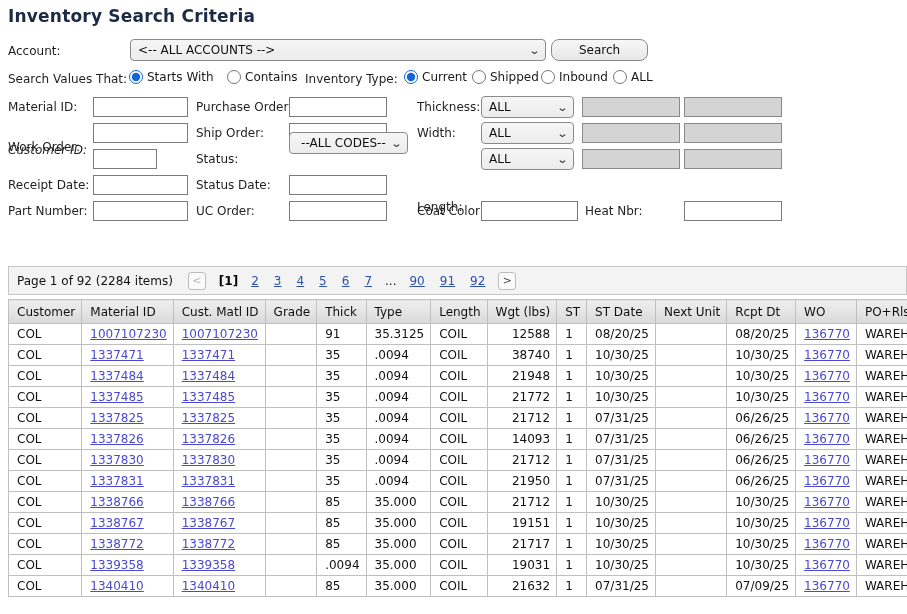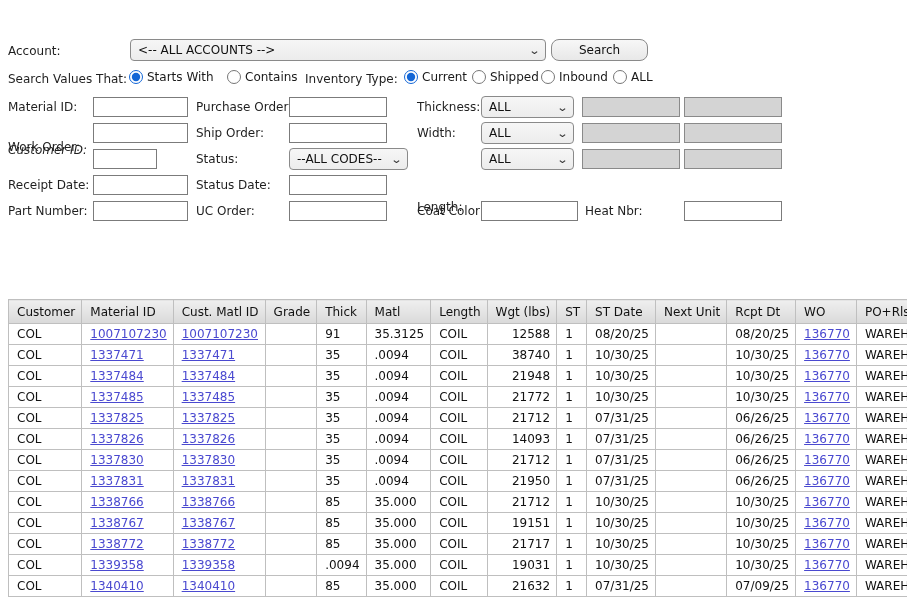--- a/index.html
+++ b/index.html
@@ -52,20 +52,21 @@
   table.grid th { height:24px; background:linear-gradient(#efefef,#d9d9d9); color:#111; }
   table.grid td { height:21px; background:#fff; color:#111; }
   table.grid td.num { text-align:right; }
   table.grid a { color:#4a49d0; text-decoration:underline; cursor:pointer; }
 </style>
 </head>
 <body>
 
 <div id="screen">
 
+  <div class="abs page-title">Inventory Search Criteria</div>
 
   <div class="abs lbl" style="left:8px; top:44px;">Account:</div>
   <div class="abs sel" style="left:130px; top:39px; width:416px;">
     <span>&lt;-- ALL ACCOUNTS --&gt;</span>
     <span class="chev">⌄</span>
   </div>
   <button class="abs btn" style="left:551px; top:39px; width:97px; height:22px;">Search</button>
 
   <div class="abs lbl" style="left:8px; top:72px;">Search Values That:</div>
   <label class="abs radio-item" style="left:129px; top:70px;">
@@ -114,21 +115,21 @@
   <div class="abs sel" style="left:481px; top:122px; width:93px;">
     <span>ALL</span>
     <span class="chev">⌄</span>
   </div>
   <input class="abs txt disabled" style="left: 582px; top: 123px; width: 98px;" disabled="">
   <input class="abs txt disabled" style="left: 684px; top: 123px; width: 98px;" disabled="">
 
   <div class="abs lbl" style="left:8px; top:140px;">Work Order:</div>
   <input class="abs txt" style="left: 93px; top: 149px; width: 64px;">
   <div class="abs lbl" style="left:196px; top:152px;">Status:</div>
-  <div class="abs sel" style="left:289px; top:148px; width:119px;">
+  <div class="abs sel" style="left:289px; top:132px; width:119px;justify-content:flex-end;">
     <span>--ALL CODES--</span>
     <span class="chev">⌄</span>
   </div>
   <div class="abs lbl" style="left:417px; top:152px;margin-top:48px;">Length:</div>
   <div class="abs sel" style="left:481px; top:148px; width:93px;">
     <span>ALL</span>
     <span class="chev">⌄</span>
   </div>
   <input class="abs txt disabled" style="left: 582px; top: 149px; width: 98px;" disabled="">
   <input class="abs txt disabled" style="left: 684px; top: 149px; width: 98px;" disabled="">
@@ -140,20 +141,40 @@
 
   <div class="abs lbl" style="left:8px; top:204px;">Part Number:</div>
   <input class="abs txt" style="left: 93px; top: 201px; width: 95px;">
   <div class="abs lbl" style="left:196px; top:204px;">UC Order:</div>
   <input class="abs txt" style="left: 289px; top: 201px; width: 98px;">
   <div class="abs lbl" style="left:417px; top:204px;">Coat Color:</div>
   <input class="abs txt" style="left: 481px; top: 201px; width: 97px;">
   <div class="abs lbl" style="left:585px; top:204px;">Heat Nbr:</div>
   <input class="abs txt" style="left: 684px; top: 201px; width: 98px;">
 
+  <div class="abs pager">
+    <span class="summary">Page 1 of 92 (2284 items)</span>
+    <span class="pg-btn disabled">&lt;</span>
+    <span class="cur">[1]</span>
+    <span id="pager-leading" style="display:flex; gap:15px;">
+        <a>2</a>
+        <a>3</a>
+        <a>4</a>
+        <a>5</a>
+        <a>6</a>
+        <a>7</a>
+      </span>
+    <span>...</span>
+    <span id="pager-trailing" style="display:flex; gap:15px;">
+        <a>90</a>
+        <a>91</a>
+        <a>92</a>
+      </span>
+    <span class="pg-btn enabled">&gt;</span>
+  </div>
 
   <table class="grid">
     <colgroup id="grid-cols">
         <col style="width: 67px;">
         <col style="width: 83px;">
         <col style="width: 90px;">
         <col style="width: 50px;">
         <col style="width: 45px;">
         <col style="width: 61px;">
         <col style="width: 51px;">
@@ -165,21 +186,21 @@
         <col style="width: 50px;">
         <col style="width: 85px;">
       </colgroup>
     <thead>
         <tr id="grid-head">
           <th>Customer</th>
           <th>Material ID</th>
           <th>Cust. Matl ID</th>
           <th>Grade</th>
           <th>Thick</th>
-          <th>Matl</th>
+          <th>Type</th>
           <th>Length</th>
           <th>Wgt (lbs)</th>
           <th>ST</th>
           <th>ST Date</th>
           <th>Next Unit</th>
           <th>Rcpt Dt</th>
           <th>WO</th>
           <th>PO+Rlse</th>
         </tr>
       </thead>

